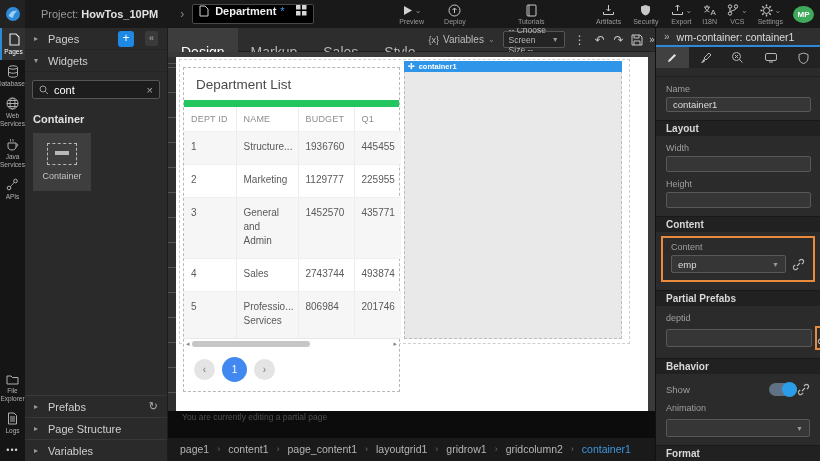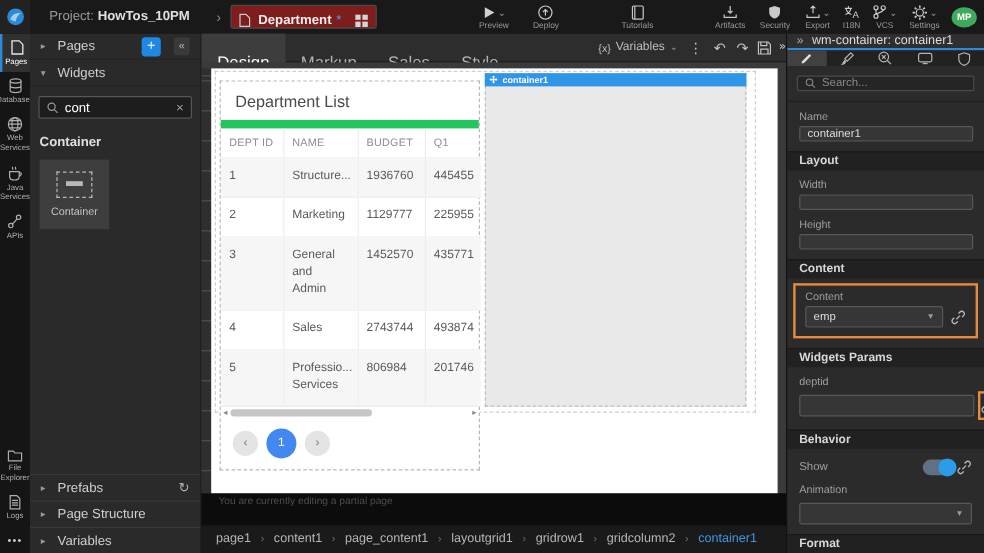--- a/index.html
+++ b/index.html
@@ -6,22 +6,22 @@
   html,body { width:820px; height:461px; overflow:hidden; background:#191919;
     font-family:"Liberation Sans", sans-serif; -webkit-font-smoothing:antialiased; }
   svg { display:block; }
 
   
   .topbar { height:28px; display:flex; align-items:center; background:#191919; position:relative; }
   .logo-box { width:25px; height:28px; display:flex; align-items:center; justify-content:center; background:#222; }
   .proj { margin-left:16px; font-size:11px; color:#9a9a9a; }
   .proj b { color:#e0e0e0; font-weight:bold; }
   .tb-chev { color:#8a8a8a; font-size:12px; margin-left:22px; }
-  .page-sel { margin-left:8px; width:122px; height:20px; background:#7f1d1d; border:1px solid #4a4a4a;
-    border-radius:2px; display:flex; align-items:flex-end; padding:0 6px; gap:6px; }
+  .page-sel { margin-left:8px; width:122px; height:20px; background:#000000; border:1px solid #4a4a4a;
+    border-radius:2px; display:flex; align-items:flex-start; padding:0 6px; gap:6px; }
   .page-sel .pname { color:#f0f0f0; font-size:11px; font-weight:bold; }
   .page-sel .star { color:#3fa1f5; font-size:11px; margin-left:-2px; }
   .page-sel .grid-ic { margin-left:auto; }
   .tb-act { display:flex; flex-direction:column; align-items:center; gap:1px; color:#9a9a9a; font-size:7px; cursor:pointer; }
   .tb-act .ic-row { display:flex; align-items:center; gap:2px; height:13px; }
   .chev-s { color:#8a8a8a; font-size:8px; }
   .avatar { width:21px; height:17px; border-radius:50%; background:#3faa5c; color:#fff; font-size:8px;
     font-weight:bold; display:flex; align-items:center; justify-content:center; margin:0 6px 0 10px; }
 
   
@@ -369,20 +369,24 @@
   <div class="center">
     <div class="ctoolbar">
       <div class="ctab active">Design</div>
       <div class="ctab">Markup</div>
       <div class="ctab">Sales</div>
       <div class="ctab">Style</div>
       <div class="vars">
         <span class="vx">{x}</span>
         <span>Variables</span>
         <span class="chev-s">⌄</span>
+      </div>
+      <div class="scr-sel">
+        <span>-- Choose Screen Size --</span>
+        <span class="car">▼</span>
       </div>
       <span class="ct-ic">⋮</span>
       <span class="ct-ic">↶</span>
       <span class="ct-ic">↷</span>
       <span class="ct-ic" style="margin-left:7px">
         <svg width="12" height="12" viewBox="0 0 12 12">
             <path d="M1 1 H9 L11 3 V11 H1 Z M3 1 V4 H8 V1 M3 11 V7 H9 V11" fill="none" stroke="#c5c5c5"></path>
           </svg>
       </span>
       <span class="ct-ic" style="margin-left:6px;font-size:10px">»</span>
@@ -510,27 +514,20 @@
           <path d="M5 10 H9" stroke="#b5b5b5"></path>
           </svg>
       </div>
       <div class="rp-tab">
         <svg width="11" height="12" viewBox="0 0 11 12">
           <path d="M5.5 1 L10 2.5 V6 C10 9 8 10.8 5.5 11.5 C3 10.8 1 9 1 6 V2.5 Z" fill="none" stroke="#b5b5b5"></path>
           </svg>
       </div>
     </div>
 
-    <div class="rp-search">
-      <svg width="9" height="9" viewBox="0 0 10 10">
-        <circle cx="4" cy="4" r="3" fill="none" stroke="#8a8a8a"></circle>
-        <path d="M6.3 6.3 L9 9" stroke="#8a8a8a"></path>
-        </svg>
-      <input placeholder="Search..." style="">
-    </div>
     <div class="rp-div"></div>
 
     <div class="fld-lbl">Name</div>
     <input class="fld-in" value="container1" style="">
 
     <div class="sec-hd">Layout</div>
     <div class="fld-lbl">Width</div>
     <input class="fld-in" style="">
     <div class="fld-lbl">Height</div>
     <input class="fld-in" style="">
@@ -542,21 +539,21 @@
         <div class="fakesel">
           <span>emp</span>
           <span class="car">▼</span>
         </div>
         <svg class="link-ic" width="13" height="13" viewBox="0 0 13 13">
           <path d="M5 8 L8 5 M6.8 3.2 L8 2 A2 2 0 0 1 11 5 L9.8 6.2 M6.2 9.8 L5 11 A2 2 0 0 1 2 8 L3.2 6.8" fill="none" stroke="#b8b8b8" stroke-width="1.1"></path>
           </svg>
       </div>
     </div>
 
-    <div class="sec-hd">Widgets Params</div>
+    <div class="sec-hd">Partial Prefabs</div>
     <div class="fld-lbl">deptid</div>
     <div class="deptid-row">
       <input class="fld-in" style="">
       <span class="orange-link">
         <svg class="link-ic" width="13" height="13" viewBox="0 0 13 13">
           <path d="M5 8 L8 5 M6.8 3.2 L8 2 A2 2 0 0 1 11 5 L9.8 6.2 M6.2 9.8 L5 11 A2 2 0 0 1 2 8 L3.2 6.8" fill="none" stroke="#b8b8b8" stroke-width="1.1"></path>
           </svg>
       </span>
     </div>
 

